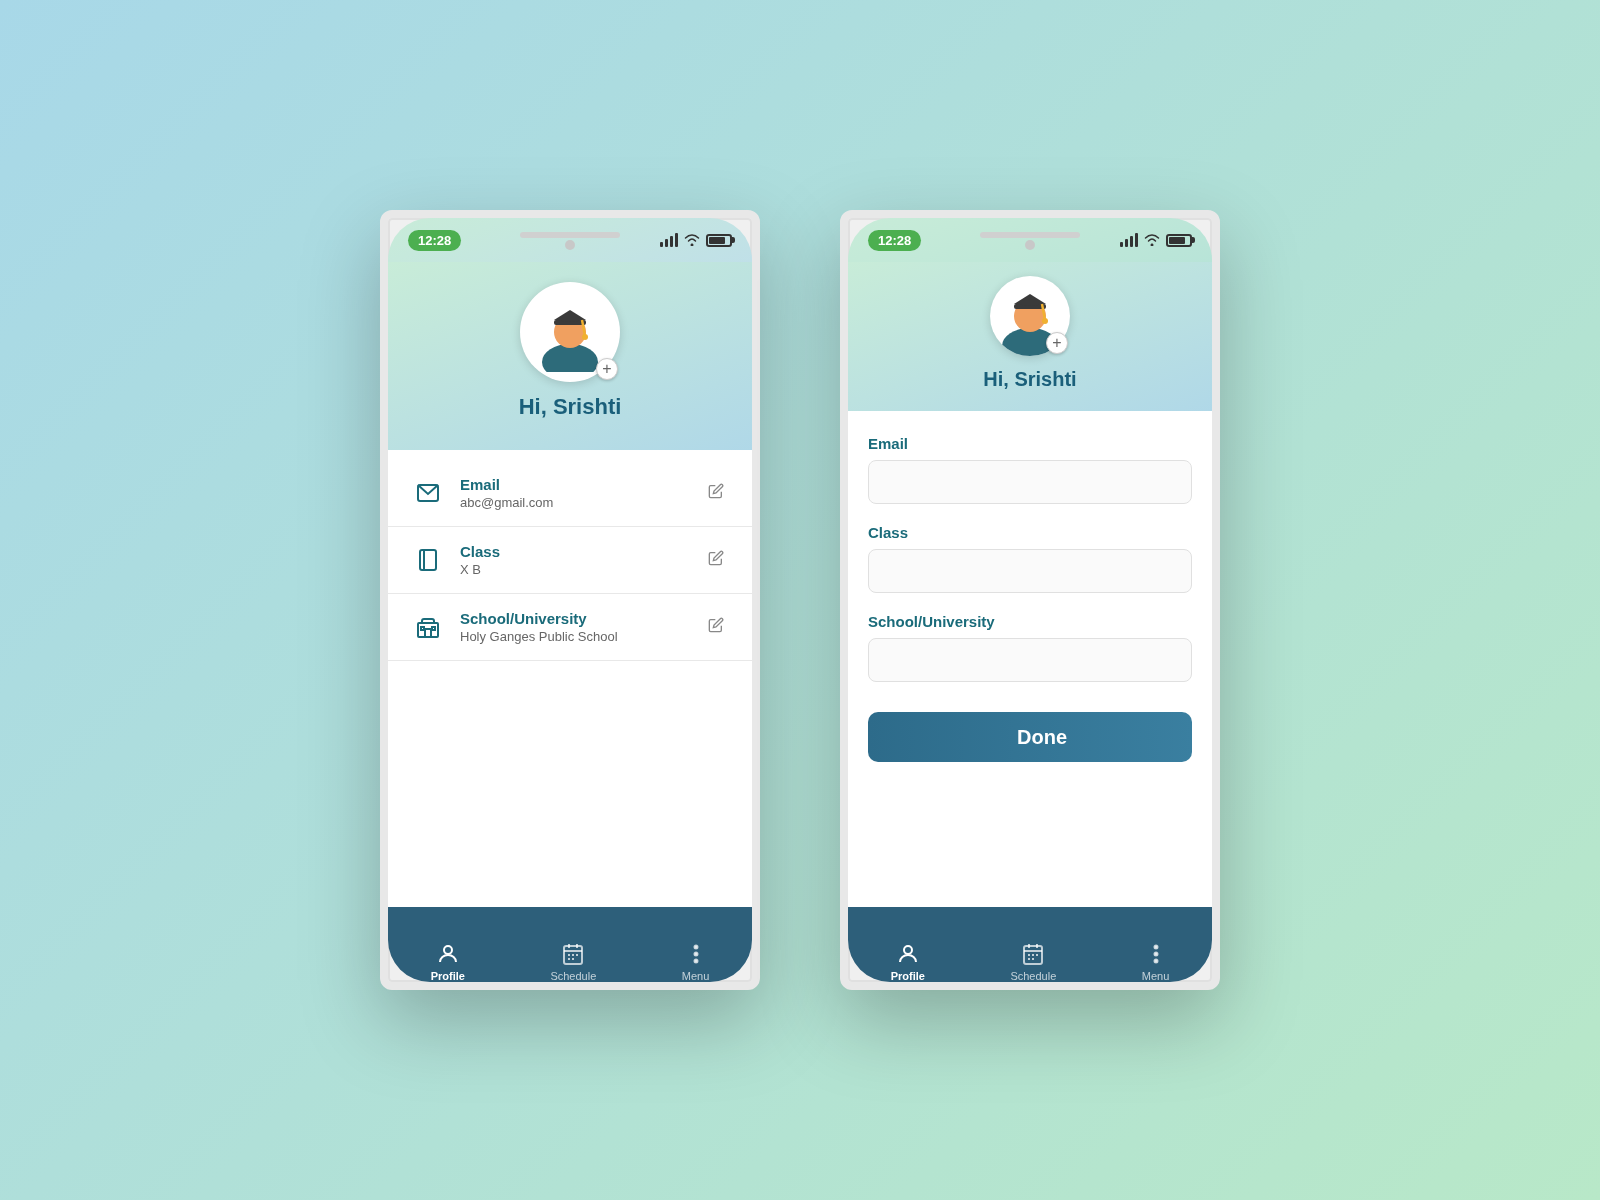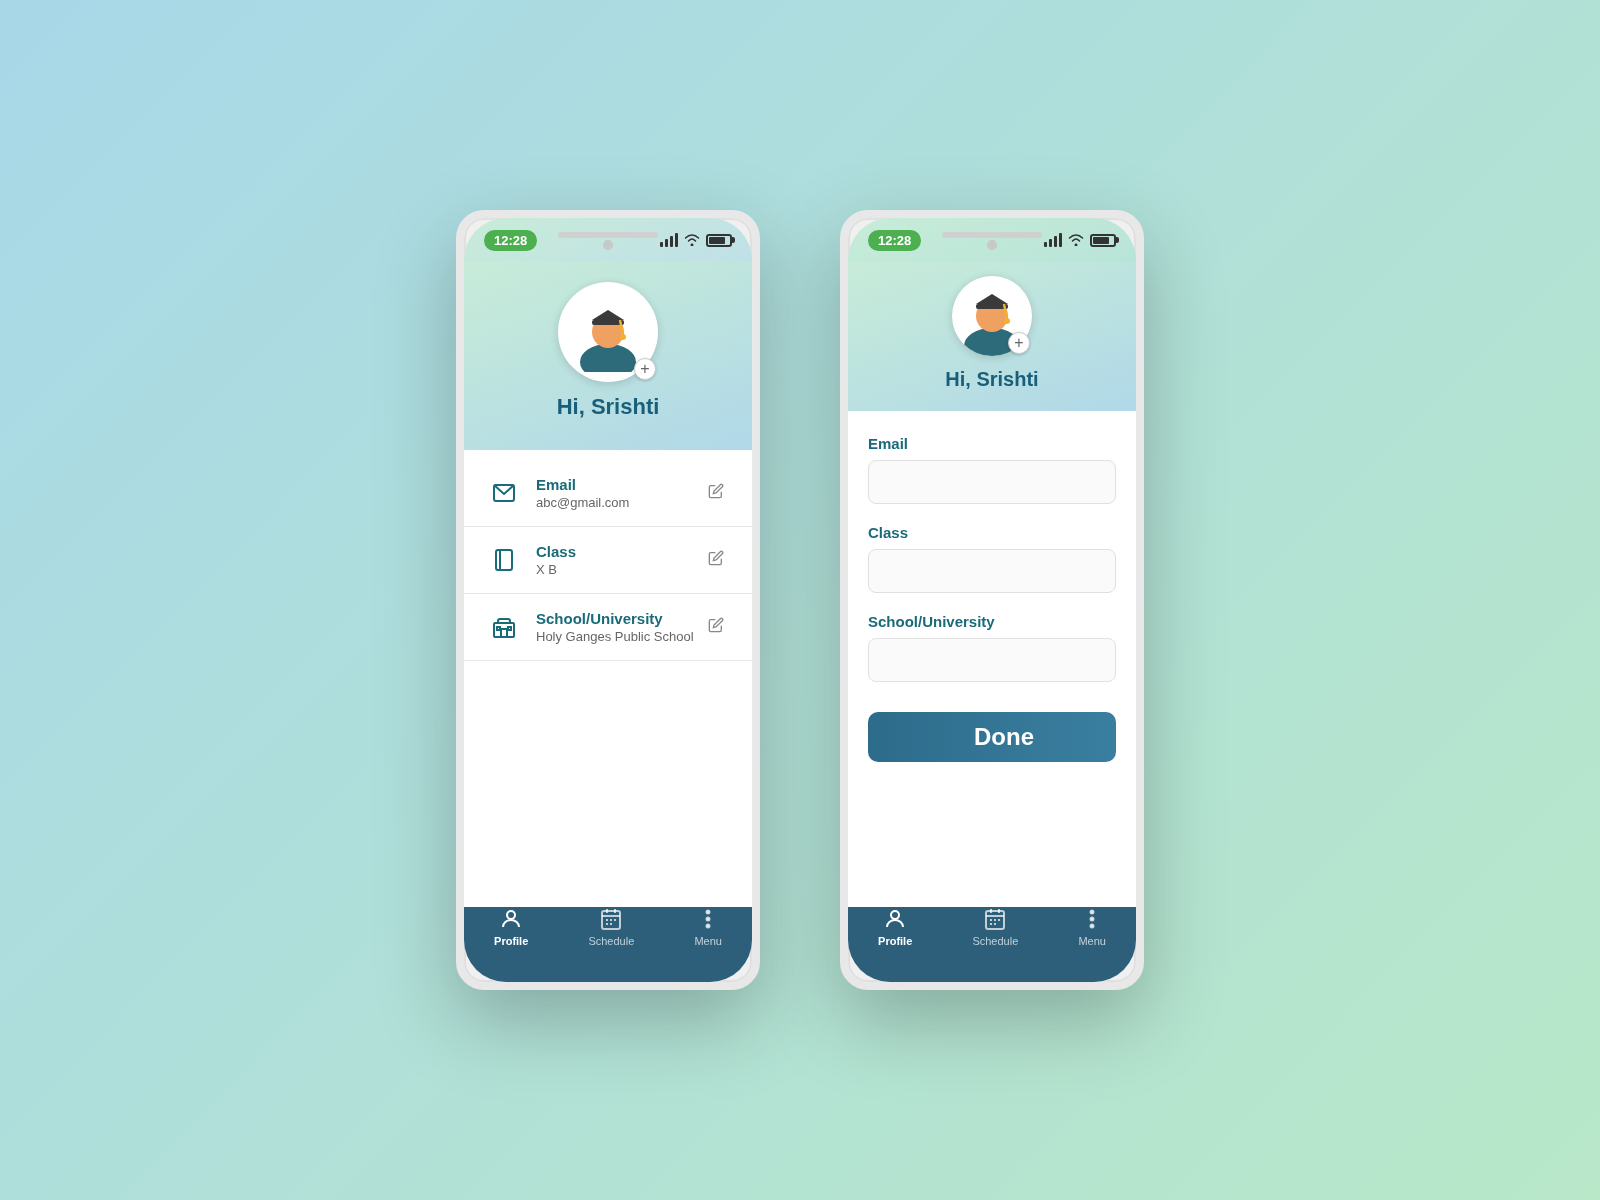--- a/index.html
+++ b/index.html
@@ -9,24 +9,24 @@
       background: linear-gradient(135deg, #a8d8e8 0%, #b8e8c8 100%);
       display: flex;
       align-items: center;
       justify-content: center;
       gap: 80px;
       font-family: -apple-system, BlinkMacSystemFont, 'Segoe UI', sans-serif;
     }
 
     
     .phone {
-      width: 304px;
+      width: 380px;
       height: 780px;
       background: #f0f0f0;
-      border-radius: 28px;
+      border-radius: 12px;
       box-shadow: 0 30px 80px rgba(0,0,0,0.25), inset 0 0 0 2px #e0e0e0;
       position: relative;
       overflow: hidden;
       border: 8px solid #e8e8e8;
     }
     .phone::before {
       content: '';
       position: absolute;
       top: 14px;
       left: 50%;
@@ -236,21 +236,21 @@
       cursor: pointer;
       padding: 4px;
     }
     .edit-icon svg { width: 16px; height: 16px; }
 
     
     .bottom-nav {
       background: #2d5f7a;
       height: 75px;
       display: flex;
-      align-items: flex-start;
+      align-items: flex-end;
       justify-content: space-around;
       flex-shrink: 0;
     }
     .nav-item {
       display: flex;
       flex-direction: column;
       align-items: center;
       gap: 4px;
       cursor: pointer;
       color: rgba(255,255,255,0.7);
@@ -290,21 +290,21 @@
       background: #fafafa;
       outline: none;
     }
     .done-btn {
       width: 100%;
       height: 50px;
       background: linear-gradient(90deg, #2d6b8a, #3a7fa0);
       color: white;
       border: none;
       border-radius: 10px;
-      font-size: 24px;
+      font-size: 20px;
       font-weight: 600;
       cursor: pointer;
       margin-top: 10px;
       padding-left: 24px;
     }
 
     
     .grad-avatar {
       width: 80px;
       height: 80px;

